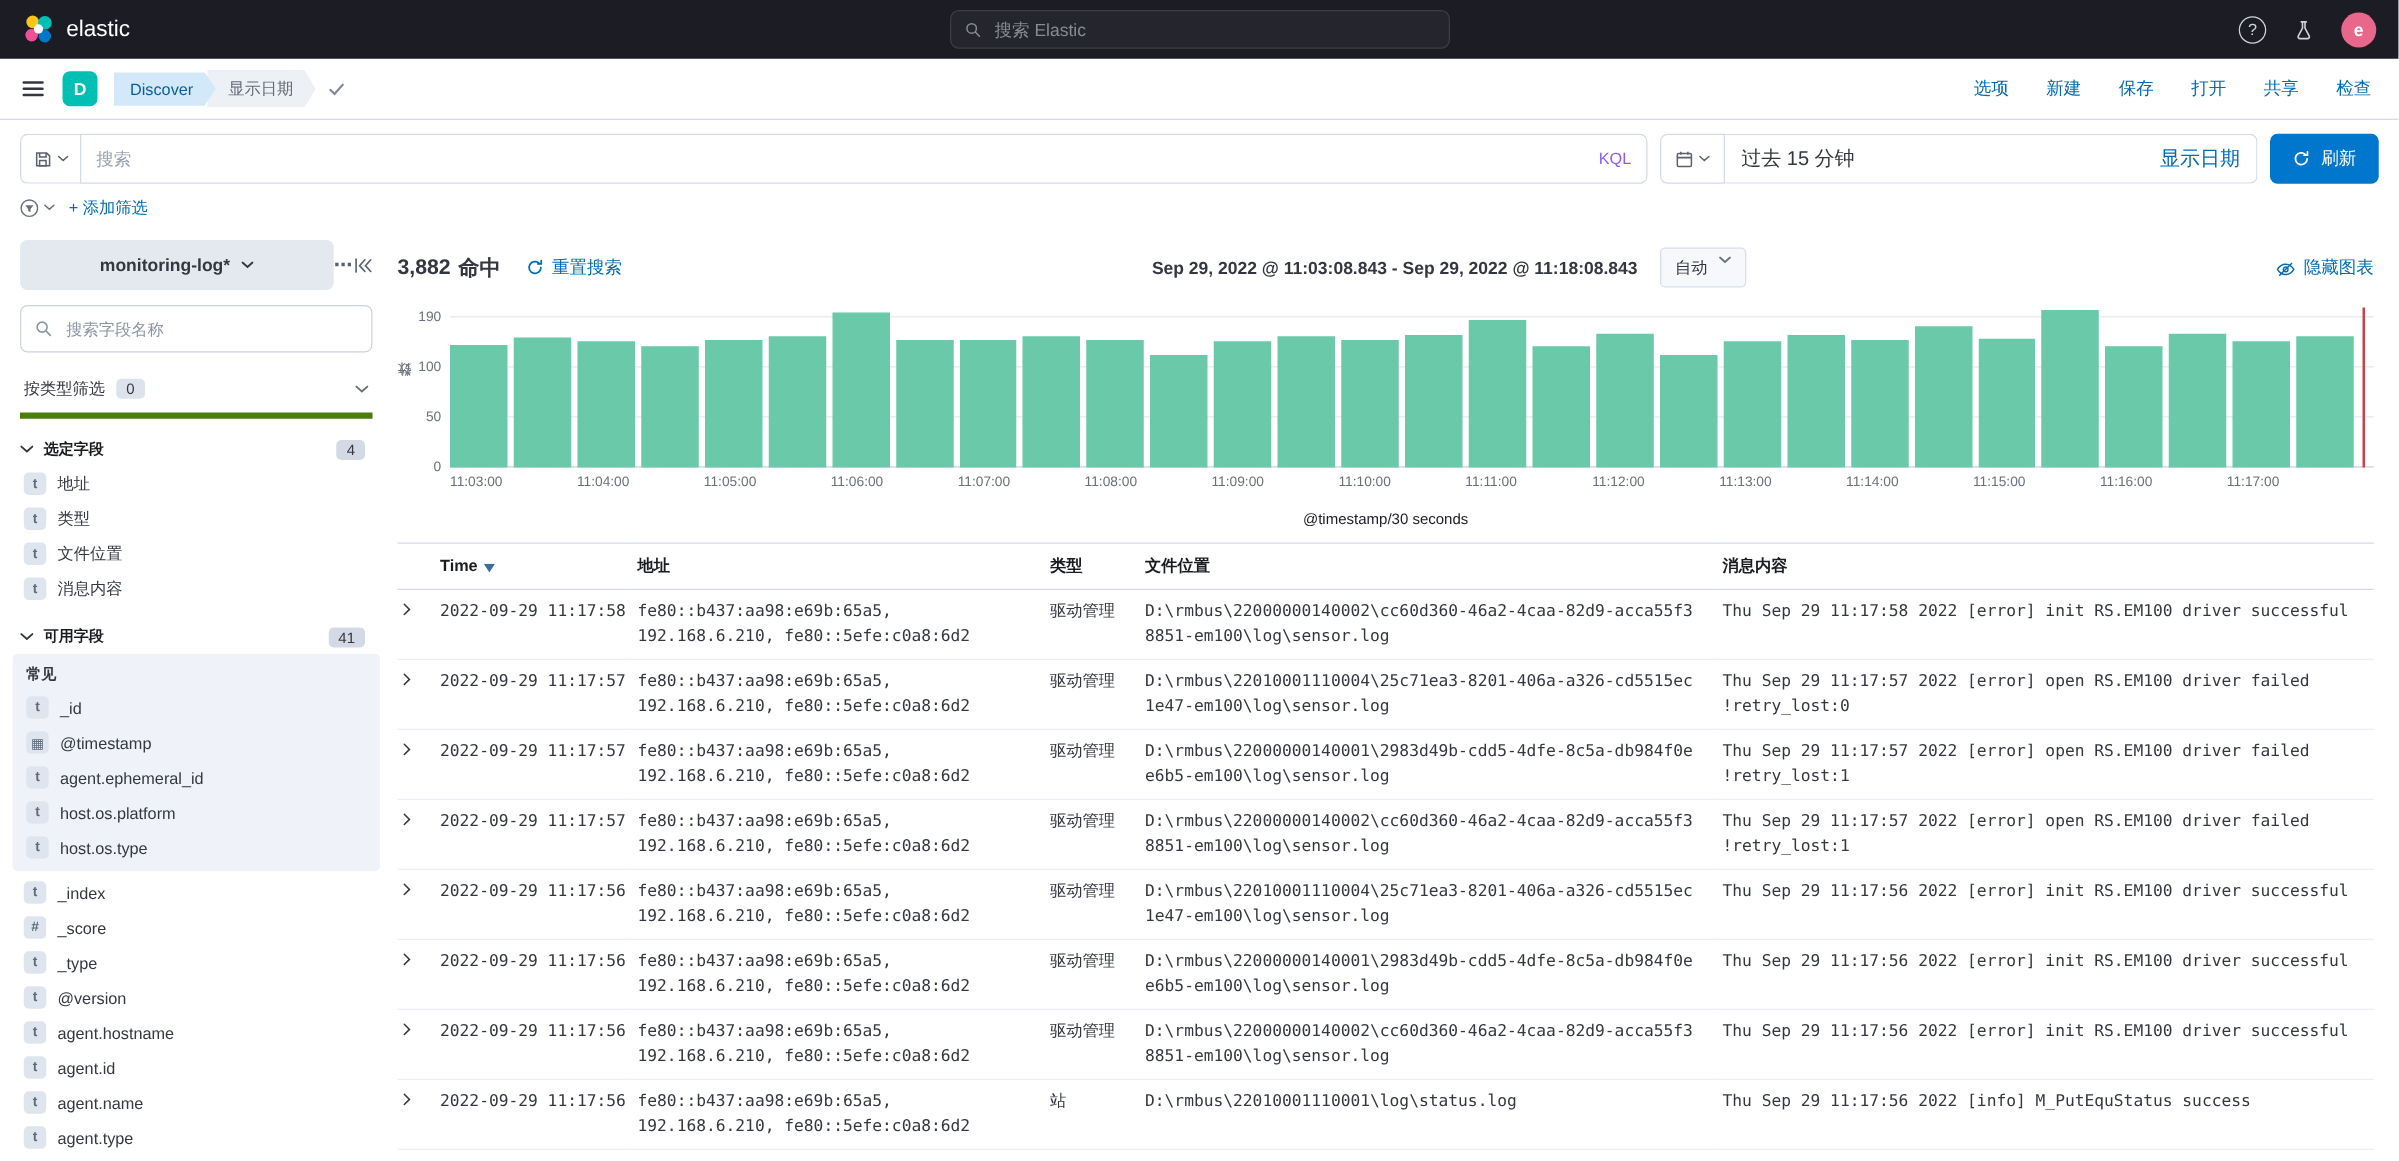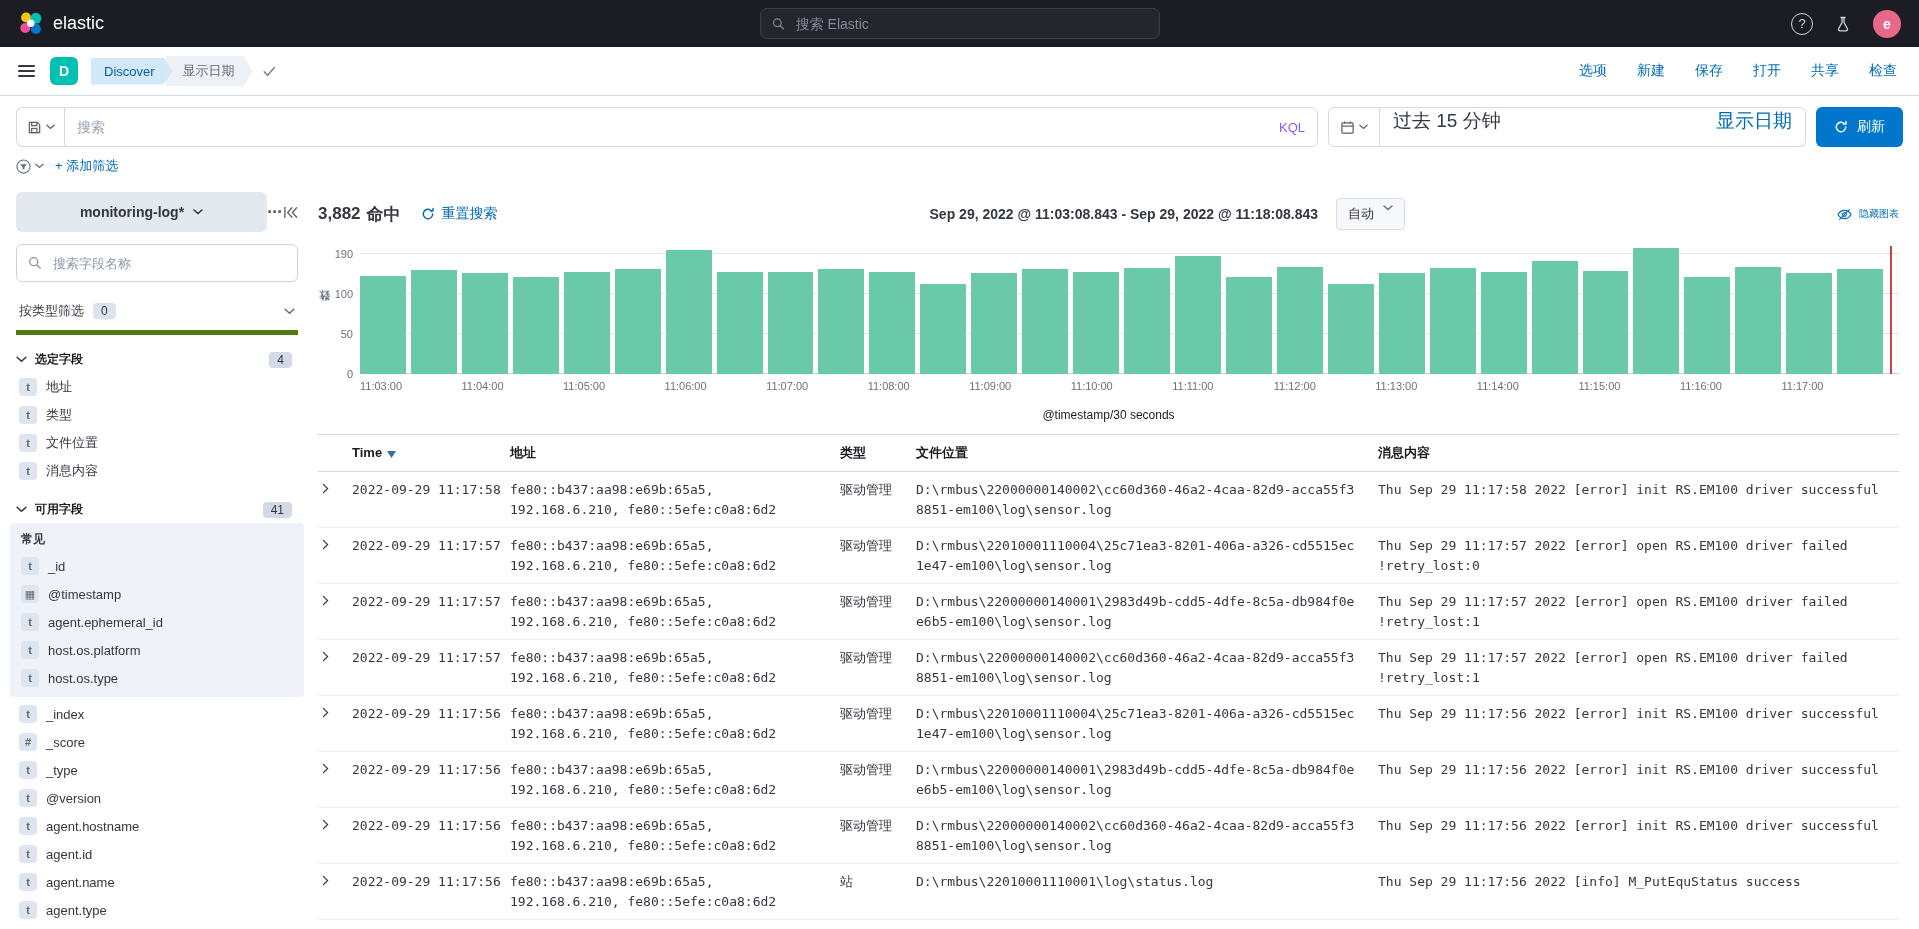--- a/index.html
+++ b/index.html
@@ -33,21 +33,21 @@
   
   .querybar { display:flex; align-items:center; padding:11px 16px 7px; gap:10px; background:#fff; }
   .search-group { display:flex; flex:1; height:40px; }
   .saved-query-btn { width:48px; border:1px solid #d3dae6; border-right:none; border-radius:6px 0 0 6px; background:#fff; display:flex; align-items:center; justify-content:center; gap:4px; color:#5a6270; cursor:pointer; }
   .query-input-wrap { flex:1; position:relative; }
   .query-input { width:100%; height:100%; border:1px solid #d3dae6; border-radius:0 6px 6px 0; padding:0 56px 0 12px; font-size:14px; color:#343741; outline:none; }
   .query-input::placeholder { color:#98a2b3; }
   .kql-chip { position:absolute; right:13px; top:50%; transform:translateY(-50%); font-size:13px; color:#8b5cf6; cursor:pointer; }
   .date-group { display:flex; height:40px; width:478px; flex-shrink:0; }
   .cal-btn { width:52px; border:1px solid #d3dae6; border-radius:6px 0 0 6px; background:#fff; display:flex; align-items:center; justify-content:center; gap:4px; color:#5a6270; cursor:pointer; }
-  .time-box { flex:1; border:1px solid #d3dae6; border-left:none; border-radius:0 6px 6px 0; display:flex; align-items:flex-start; justify-content:space-between; padding:0 13px; font-size:19px; background:#fff; }
+  .time-box { flex:1; border:1px solid #d3dae6; border-left:none; border-radius:0 6px 6px 0; display:flex; align-items:center; justify-content:space-between; padding:0 13px; font-size:16px; background:#fff; }
   .time-text { cursor:pointer; }
   .show-dates { color:#006bb4; cursor:pointer; }
   .refresh-btn { height:40px; padding:0 18px; background:#0077cc; color:#fff; border:none; border-radius:6px; font-size:14px; display:flex; align-items:center; gap:9px; cursor:pointer; flex-shrink:0; }
 
   
   .filterbar { display:flex; align-items:center; gap:11px; padding:3px 16px 11px; }
   .filter-icon-btn { display:flex; align-items:center; gap:4px; color:#69707d; cursor:pointer; }
   .add-filter { color:#006bb4; font-size:13px; text-decoration:none; cursor:pointer; }
 
   
@@ -74,21 +74,21 @@
 
   
   .main { flex:1; min-width:0; padding:8px 20px 0 12px; display:flex; flex-direction:column; }
   .results-head { display:flex; align-items:center; margin-top:4px; }
   .hits-num { font-size:17px; font-weight:700; }
   .hits-lbl { font-size:17px; font-weight:600; margin-left:6px; }
   .reset-link { color:#006bb4; font-size:14px; display:flex; gap:7px; align-items:center; margin-left:20px; text-decoration:none; cursor:pointer; }
   .center-zone { flex:1; display:flex; align-items:center; justify-content:center; gap:18px; }
   .range-text { font-weight:700; font-size:14px; }
   .interval-select { display:flex; align-items:flex-start; gap:9px; background:#f6f8fb; border:1px solid #d8dee8; border-radius:4px; padding:6px 11px; font-size:13px; cursor:pointer; }
-  .hide-chart { color:#006bb4; font-size:10px; display:flex; align-items:flex-start; gap:7px; text-decoration:none; cursor:pointer; }
+  .hide-chart { color:#006bb4; font-size:14px; display:flex; align-items:flex-end; gap:7px; text-decoration:none; cursor:pointer; }
 
   .chart-wrap { display:flex; margin-top:16px; }
   .ylab { writing-mode:vertical-rl; transform:rotate(180deg); font-size:11px; color:#69707d; display:flex; align-items:center; justify-content:center; width:14px; }
   .yaxis { width:28px; position:relative; height:128px; }
   .ytick { position:absolute; right:7px; font-size:11px; color:#69707d; transform:translateY(50%); }
   .plot { flex:1; position:relative; height:128px; }
   .grid { position:absolute; left:0; right:0; height:1px; background:#e3e8ee; }
   .grid.base { background:#c9d0db; }
   .bars { position:absolute; left:0; right:0; top:0; bottom:0; display:flex; align-items:flex-end; gap:5px; padding-right:16px; }
   .bar { flex:1; min-width:2px; }

